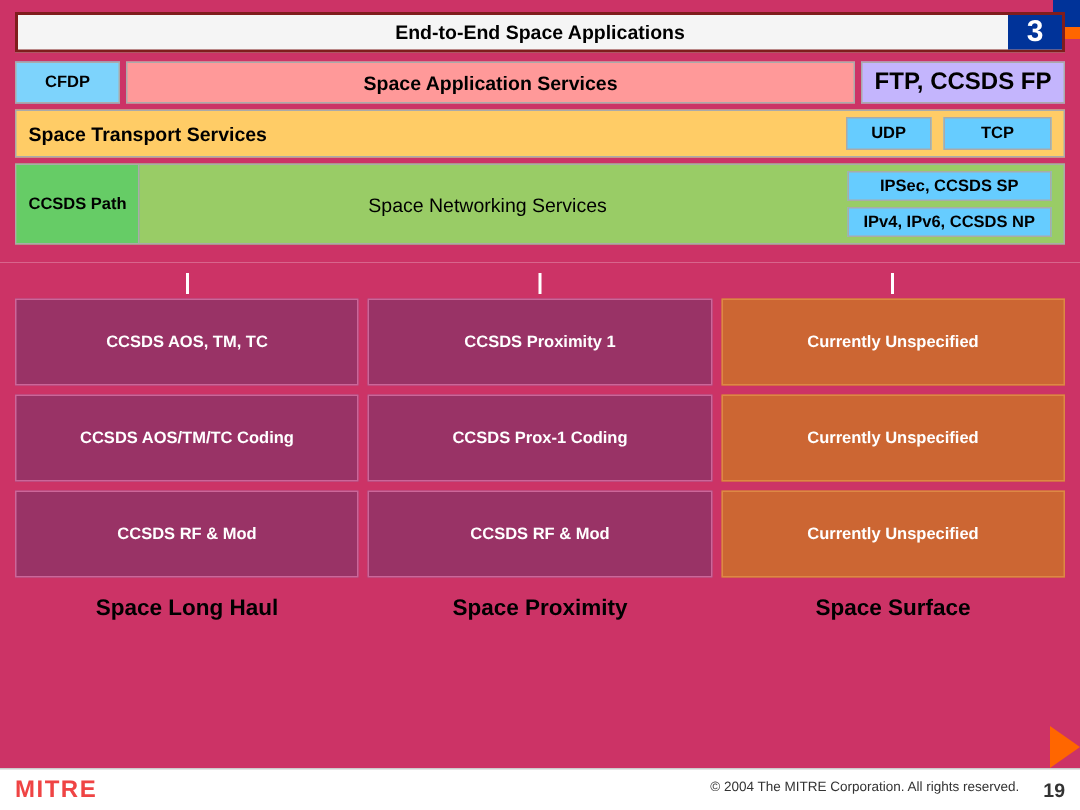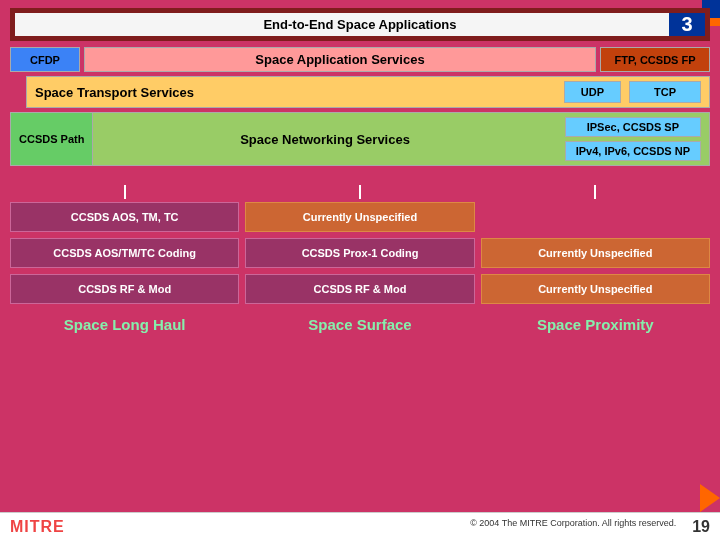--- a/index.html
+++ b/index.html
@@ -22,21 +22,21 @@
     
     .diagram-area {
       background: #cc3366;
       padding: 8px 10px;
       flex: 0 0 auto;
     }
 
     
     .header-bar {
       background: #f5f5f5;
-      border: 5px solid #7f1d1d;
+      border: 2px solid #7f1d1d;
       text-align: center;
       font-size: 13px;
       font-weight: bold;
       padding: 4px 0;
       margin-bottom: 6px;
       position: relative;
     }
 
     .corner-number {
       position: absolute;
@@ -55,21 +55,21 @@
 
     
     .row-services {
       display: flex;
       gap: 4px;
       margin-bottom: 4px;
       align-items: stretch;
     }
 
     .box-cfdp {
-      background: #3b82f6;
+      background: #7dd3fc;
       border: 1px solid #aaa;
       font-size: 11px;
       font-weight: bold;
       padding: 4px 8px;
       min-width: 70px;
       text-align: center;
       display: flex;
       align-items: center;
       justify-content: center;
     }
@@ -81,42 +81,41 @@
       font-weight: bold;
       padding: 4px 16px;
       flex: 1;
       text-align: center;
       display: flex;
       align-items: center;
       justify-content: center;
     }
 
     .box-ftp {
-      background: #c2410c;
-      border: 1px solid #aaa;
-      font-size: 11px;
+      background: #c4b5fd;
+      border: 1px solid #aaa;
+      font-size: 16px;
       font-weight: bold;
       padding: 4px 8px;
       min-width: 110px;
       text-align: left;
       display: flex;
       align-items: center;
       justify-content: center;
     }
 
     
     .row-transport {
       background: #ffcc66;
       border: 1px solid #aaa;
       display: flex;
       align-items: center;
       padding: 4px 8px;
       margin-bottom: 4px;
       gap: 8px;
-      margin-left: 16px;
     }
 
     .transport-label {
       font-size: 13px;
       font-weight: bold;
       flex: 1;
     }
 
     .box-udp {
       background: #66ccff;
@@ -155,21 +154,21 @@
       justify-content: center;
       min-width: 80px;
     }
 
     .networking-middle {
       flex: 1;
       display: flex;
       align-items: center;
       justify-content: center;
       font-size: 13px;
-      font-weight: bold;
+      font-weight: normal;
       padding: 4px 4px;
     }
 
     .networking-right {
       display: flex;
       flex-direction: column;
       justify-content: space-around;
       padding: 4px 8px;
       gap: 4px;
     }
@@ -208,42 +207,42 @@
       gap: 6px;
       margin-bottom: 6px;
     }
 
     .grid-cell {
       background: #993366;
       border: 1px solid #cc6699;
       color: white;
       font-size: 11px;
       font-weight: bold;
-      padding: 8px 8px;
+      padding: 22px 8px;
       text-align: center;
       display: flex;
       align-items: center;
       justify-content: center;
     }
 
     .grid-cell.unspecified {
       background: #cc6633;
       border-color: #dd8844;
     }
 
     
     .label-row {
       display: grid;
       grid-template-columns: 1fr 1fr 1fr;
       gap: 6px;
       padding: 4px 0 2px 0;
     }
 
     .label-cell {
-      color: #86efac;
+      color: #000000;
       font-size: 15px;
       font-weight: bold;
       text-align: center;
       padding: 2px 0;
     }
 
     
     .footer {
       background: white;
       display: flex;
@@ -261,21 +260,21 @@
       letter-spacing: 1px;
     }
 
     .footer-text {
       font-size: 9px;
       color: #333;
       text-align: right;
     }
 
     .footer-number {
-      font-size: 16px;
+      font-size: 13px;
       font-weight: bold;
       color: #333;
     }
 
     
     .connectors-area {
       display: grid;
       grid-template-columns: 1fr 1fr 1fr;
       gap: 6px;
       height: 16px;
@@ -379,39 +378,40 @@
       <div class="connector">
         <div class="connector-line"></div>
       </div>
       <div class="connector">
         <div class="connector-line"></div>
       </div>
     </div>
 
     <div class="grid-row">
       <div class="grid-cell">CCSDS AOS, TM, TC</div>
+      <div class="grid-cell">CCSDS Proximity 1</div>
       <div class="grid-cell unspecified">Currently Unspecified</div>
     </div>
 
     <div class="grid-row">
       <div class="grid-cell">CCSDS AOS/TM/TC Coding</div>
       <div class="grid-cell">CCSDS Prox-1 Coding</div>
       <div class="grid-cell unspecified">Currently Unspecified</div>
     </div>
 
     <div class="grid-row">
       <div class="grid-cell">CCSDS RF &amp; Mod</div>
       <div class="grid-cell">CCSDS RF &amp; Mod</div>
       <div class="grid-cell unspecified">Currently Unspecified</div>
     </div>
 
     <div class="label-row">
       <div class="label-cell">Space Long Haul</div>
+      <div class="label-cell">Space Proximity</div>
       <div class="label-cell">Space Surface</div>
-      <div class="label-cell">Space Proximity</div>
     </div>
 
   </div>
 
   <div class="footer">
     <div class="mitre-logo">MITRE</div>
     <div style="display:flex; align-items:flex-start; gap:16px;">
       <div class="footer-text">© 2004 The MITRE Corporation. All rights reserved.</div>
       <div class="footer-number">19</div>
     </div>

